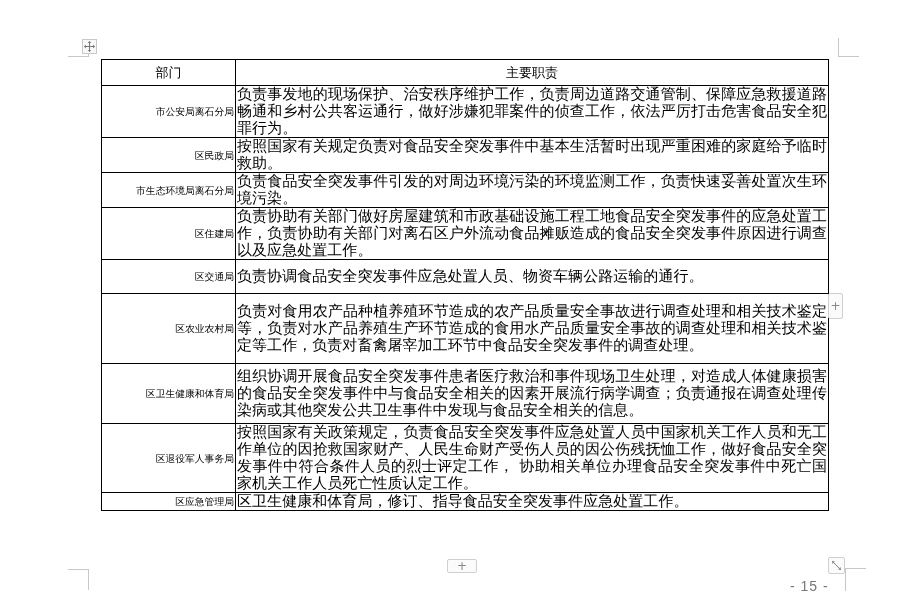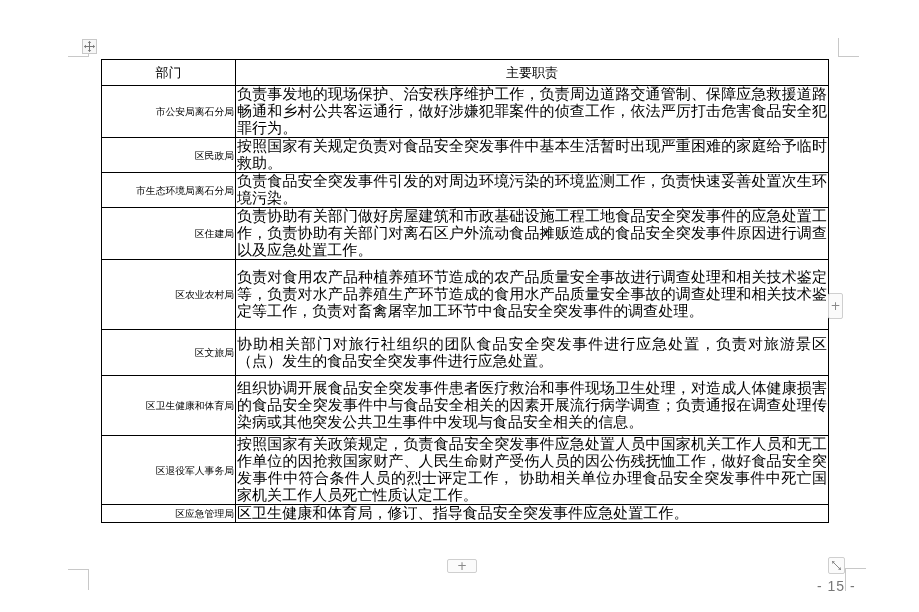--- a/index.html
+++ b/index.html
@@ -29,21 +29,21 @@
       border: 1px solid #cfcfcf; background: #fbfbfb; box-sizing: border-box;
       font-size: 12px; color: #888; display: flex; align-items: center; justify-content: center;
       border-radius: 2px; line-height: 1;
     }
     .resize-handle {
       position: absolute; left: 828px; top: 557px; width: 17px; height: 17px;
       border: 1px solid #cfcfcf; background: #fbfbfb; box-sizing: border-box; border-radius: 2px;
     }
     .page-number {
       position: absolute; left: 790px; top: 578px; font-size: 14px; color: #777;
-      font-family: "Liberation Sans", sans-serif; letter-spacing: 1px; margin-left: 27px;
+      font-family: "Liberation Sans", sans-serif; letter-spacing: 1px;
     }
 
     table.duty {
       position: absolute; left: 101px; top: 59px; width: 727px;
       border-collapse: collapse; table-layout: fixed; padding-left: 32px;
     }
     table.duty td, table.duty th {
       border: 1px solid #000; padding: 0 1px; font-weight: normal;
       font-size: 15px; line-height: 17px; vertical-align: middle;
     }
@@ -89,27 +89,27 @@
       <td class="duty-text">按照国家有关规定负责对食品安全突发事件中基本生活暂时出现严重困难的家庭给予临时救助。</td>
     </tr>
     <tr style="height:34px">
       <td class="dept">市生态环境局离石分局</td>
       <td class="duty-text">负责食品安全突发事件引发的对周边环境污染的环境监测工作，负责快速妥善处置次生环境污染。</td>
     </tr>
     <tr style="height:45px">
       <td class="dept">区住建局</td>
       <td class="duty-text">负责协助有关部门做好房屋建筑和市政基础设施工程工地食品安全突发事件的应急处置工作，负责协助有关部门对离石区户外流动食品摊贩造成的食品安全突发事件原因进行调查以及应急处置工作。</td>
     </tr>
+    <tr style="height:34px">
+      <td class="dept">区交通局</td>
+      <td class="duty-text">负责协调食品安全突发事件应急处置人员、物资车辆公路运输的通行。</td>
+    </tr>
     <tr style="height:70px">
       <td class="dept">区农业农村局</td>
       <td class="duty-text">负责对食用农产品种植养殖环节造成的农产品质量安全事故进行调查处理和相关技术鉴定等，负责对水产品养殖生产环节造成的食用水产品质量安全事故的调查处理和相关技术鉴定等工作，负责对畜禽屠宰加工环节中食品安全突发事件的调查处理。</td>
-    </tr>
-    <tr style="height:46px">
-      <td class="dept">区文旅局</td>
-      <td class="duty-text">协助相关部门对旅行社组织的团队食品安全突发事件进行应急处置，负责对旅游景区（点）发生的食品安全突发事件进行应急处置。</td>
     </tr>
     <tr style="height:60px">
       <td class="dept">区卫生健康和体育局</td>
       <td class="duty-text">组织协调开展食品安全突发事件患者医疗救治和事件现场卫生处理，对造成人体健康损害的食品安全突发事件中与食品安全相关的因素开展流行病学调查；负责通报在调查处理传染病或其他突发公共卫生事件中发现与食品安全相关的信息。</td>
     </tr>
     <tr style="height:61px">
       <td class="dept">区退役军人事务局</td>
       <td class="duty-text">按照国家有关政策规定，负责食品安全突发事件应急处置人员中国家机关工作人员和无工作单位的因抢救国家财产、人民生命财产受伤人员的因公伤残抚恤工作，做好食品安全突发事件中符合条件人员的烈士评定工作， 协助相关单位办理食品安全突发事件中死亡国家机关工作人员死亡性质认定工作。</td>
     </tr>
     <tr style="height:15px">

